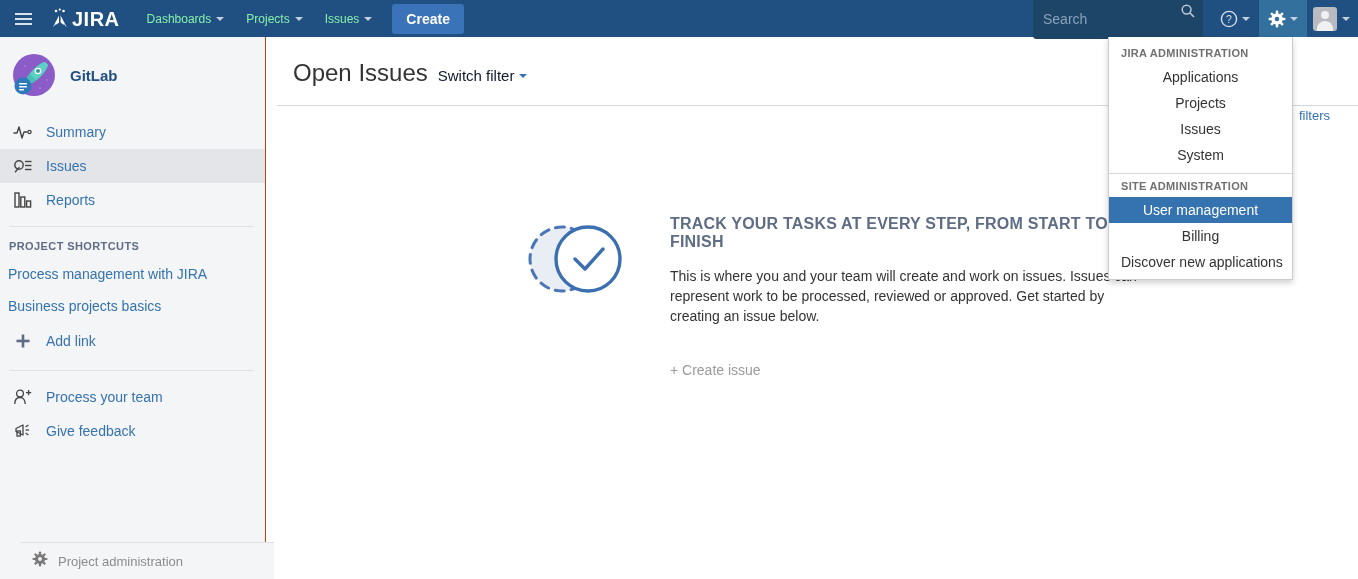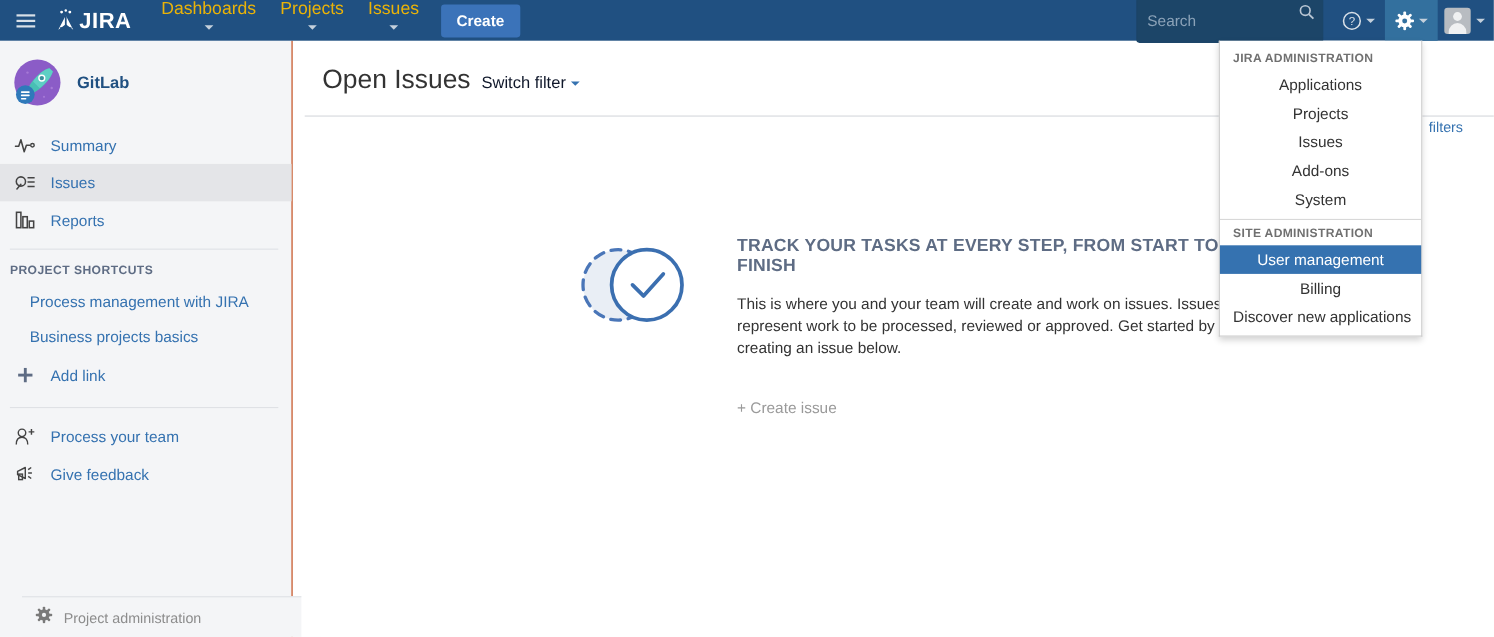--- a/index.html
+++ b/index.html
@@ -29,24 +29,24 @@
     display: flex; align-items: center; gap: 2px;
     margin-left: 4px; margin-right: 16px; cursor: pointer;
   }
   .jira-mark { width: 20px; height: 22px; }
   .jira-word {
     color: #ffffff; font-size: 20px; font-weight: bold;
     letter-spacing: 0.5px; line-height: 1;
   }
 
   .nav-item {
-    color: #eab308; font-size: 16px;
+    color: #86efac; font-size: 12px;
     padding: 0 11px; height: 37px;
     display: flex; align-items: center; gap: 5px;
-    cursor: pointer; white-space: nowrap; flex-direction: column;
+    cursor: pointer; white-space: nowrap;
   }
   .caret {
     width: 0; height: 0;
     border-left: 4px solid transparent;
     border-right: 4px solid transparent;
     border-top: 4px solid #c4d0dc;
     display: inline-block;
   }
   .btn-create {
     background: #3b73b9; color: #fff;
@@ -151,21 +151,21 @@
   .side-label { font-size: 14px; color: #3572b0; }
   .side-icon { width: 21px; height: 21px; display: flex; align-items: center; justify-content: center; }
 
   .side-divider { height: 1px; background: #dfe1e5; margin: 9px 12px 0 9px; }
   .side-heading {
     font-size: 11px; font-weight: bold; color: #5e6c84;
     letter-spacing: 0.4px; padding: 13px 0 6px 9px;
   }
   .side-link {
     font-size: 14px; color: #3572b0;
-    padding: 8px 0 8px 27px; cursor: pointer;
+    padding: 8px 0 8px 8px; cursor: pointer;
   }
 
   .side-bottom {
     position: absolute; left: 0; bottom: 0;
     width: 272px; height: 37px;
     background: #f4f5f7;
     border-top: 1px solid #dfe1e5;
     display: flex; align-items: center;
     padding: 0 10px 0 12px;
     cursor: pointer;
@@ -299,21 +299,20 @@
 
   </div>
 </div>
 
 <div class="admin-menu">
 
   <div class="menu-heading">JIRA ADMINISTRATION</div>
   <div class="menu-item">Applications</div>
   <div class="menu-item">Projects</div>
   <div class="menu-item">Issues</div>
-  <div class="menu-item">Add-ons</div>
   <div class="menu-item">System</div>
 
   <div class="menu-sep"></div>
 
   <div class="menu-heading">SITE ADMINISTRATION</div>
   <div class="menu-item selected">User management</div>
   <div class="menu-item">Billing</div>
   <div class="menu-item">Discover new applications</div>
 </div>
 

